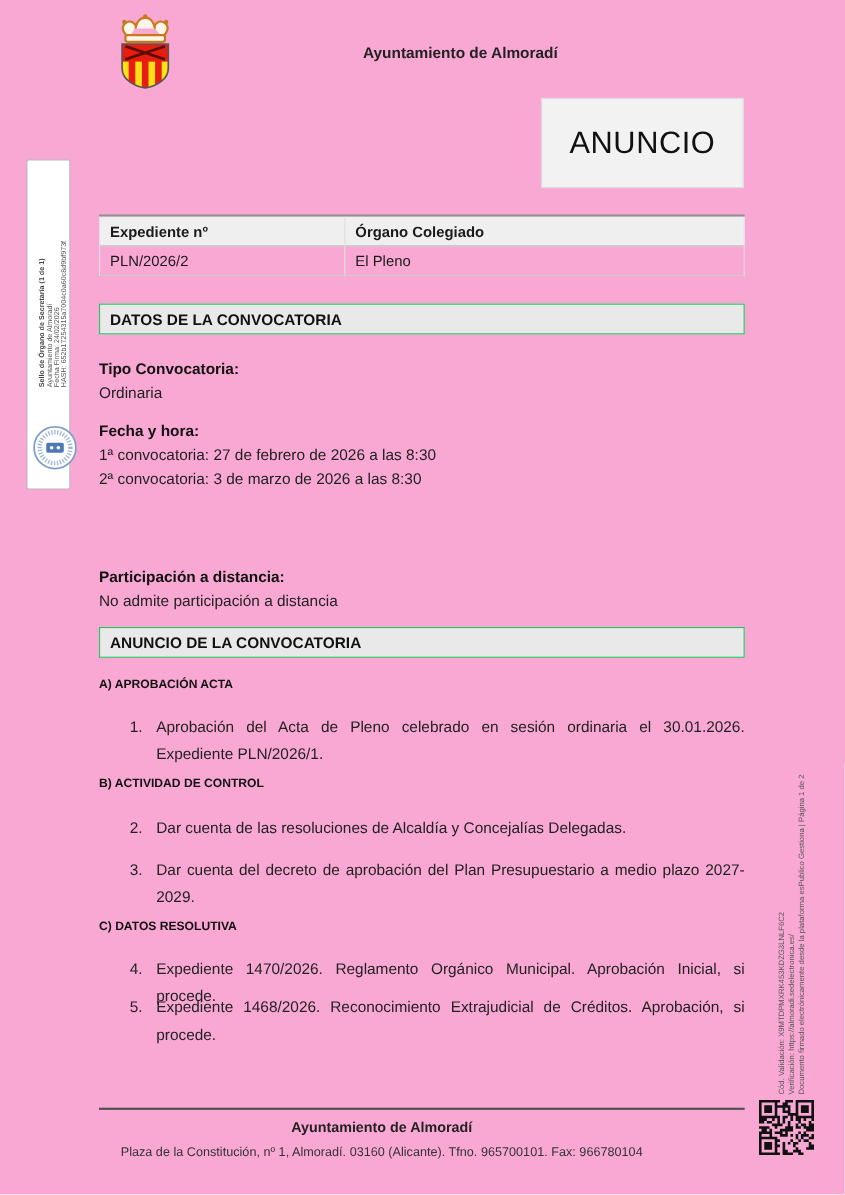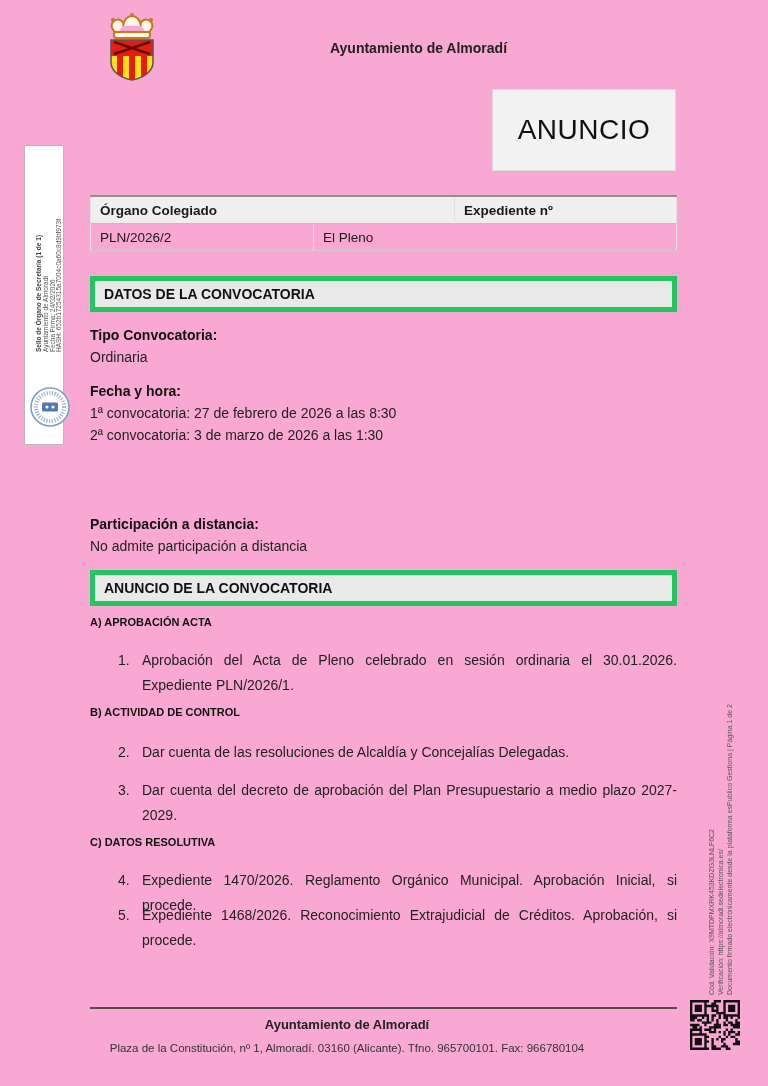--- a/index.html
+++ b/index.html
@@ -19,21 +19,21 @@
               font-size:13.5px;}
   .trow{display:flex;}
   .cell{box-sizing:border-box;padding:6px 9px 5px 9px;border-bottom:1px solid #cccccc;
         border-left:1px solid #e2e2e2;}
   .trow .cell:last-child{border-right:1px solid #e2e2e2;}
   .c1{width:38%;} .c2{width:62%;}
   .thead .cell{background:#efefef;font-weight:bold;border-bottom:1px solid #bdbdbd;}
 
   
   .section-header{position:absolute;left:90px;width:587px;box-sizing:border-box;background:#e9e9e9;
-                  border:5px solid #22c55e;font-weight:bold;font-size:14px;padding:5px 9px;color:#111;}
+                  border:1px solid #22c55e;font-weight:bold;font-size:14px;padding:5px 9px;color:#111;}
 
   
   .field{position:absolute;left:90px;width:587px;font-size:14px;line-height:22px;color:#222;}
   .flabel{font-weight:bold;color:#111;}
 
   
   .group-title{position:absolute;left:90px;font-weight:bold;font-size:11px;color:#111;}
   .agenda-item{position:absolute;left:118px;width:559px;display:flex;font-size:14px;
                line-height:25px;color:#222;}
   .agenda-item .num{width:24px;flex:none;}
@@ -90,40 +90,40 @@
   </svg>
 
   <div class="org-title">Ayuntamiento de Almoradí</div>
 
   <div class="anuncio">
     <span>ANUNCIO</span>
   </div>
 
   <div class="info-table">
     <div class="trow thead">
+      <div class="cell c1">Expediente nº</div>
       <div class="cell c2">Órgano Colegiado</div>
-      <div class="cell c1">Expediente nº</div>
     </div>
     <div class="trow">
       <div class="cell c1">PLN/2026/2</div>
       <div class="cell c2">El Pleno</div>
     </div>
   </div>
 
   <div class="section-header" style="top:276px">DATOS DE LA CONVOCATORIA</div>
 
   <div class="field" style="top:324px">
     <div class="flabel">Tipo Convocatoria:</div>
     <div>Ordinaria</div>
   </div>
 
   <div class="field" style="top:380px">
     <div class="flabel">Fecha y hora:</div>
     <div>1ª convocatoria: 27 de febrero de 2026 a las 8:30</div>
-    <div>2ª convocatoria: 3 de marzo de 2026 a las 1:30</div>
+    <div>2ª convocatoria: 3 de marzo de 2026 a las 8:30</div>
   </div>
 
 
   <div class="field" style="top:513px">
     <div class="flabel">Participación a distancia:</div>
     <div>No admite participación a distancia</div>
   </div>
 
   <div class="section-header" style="top:570px">ANUNCIO DE LA CONVOCATORIA</div>
 

